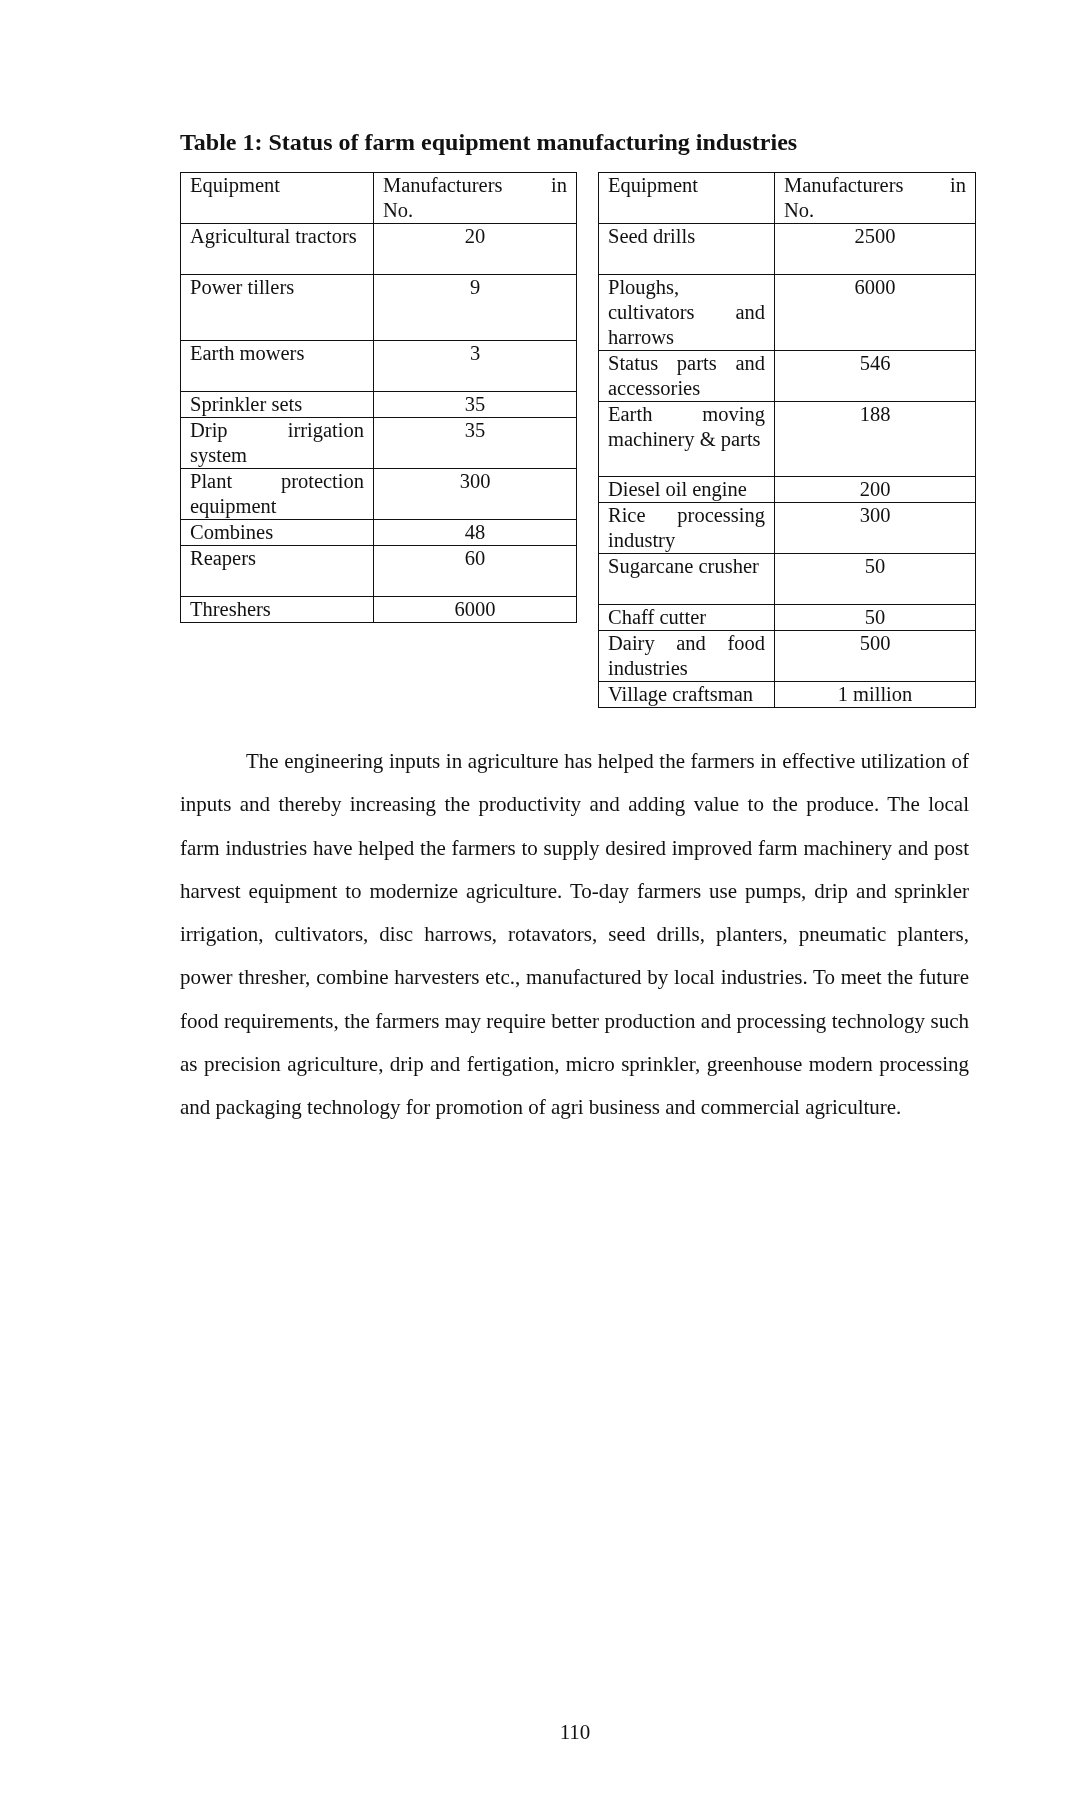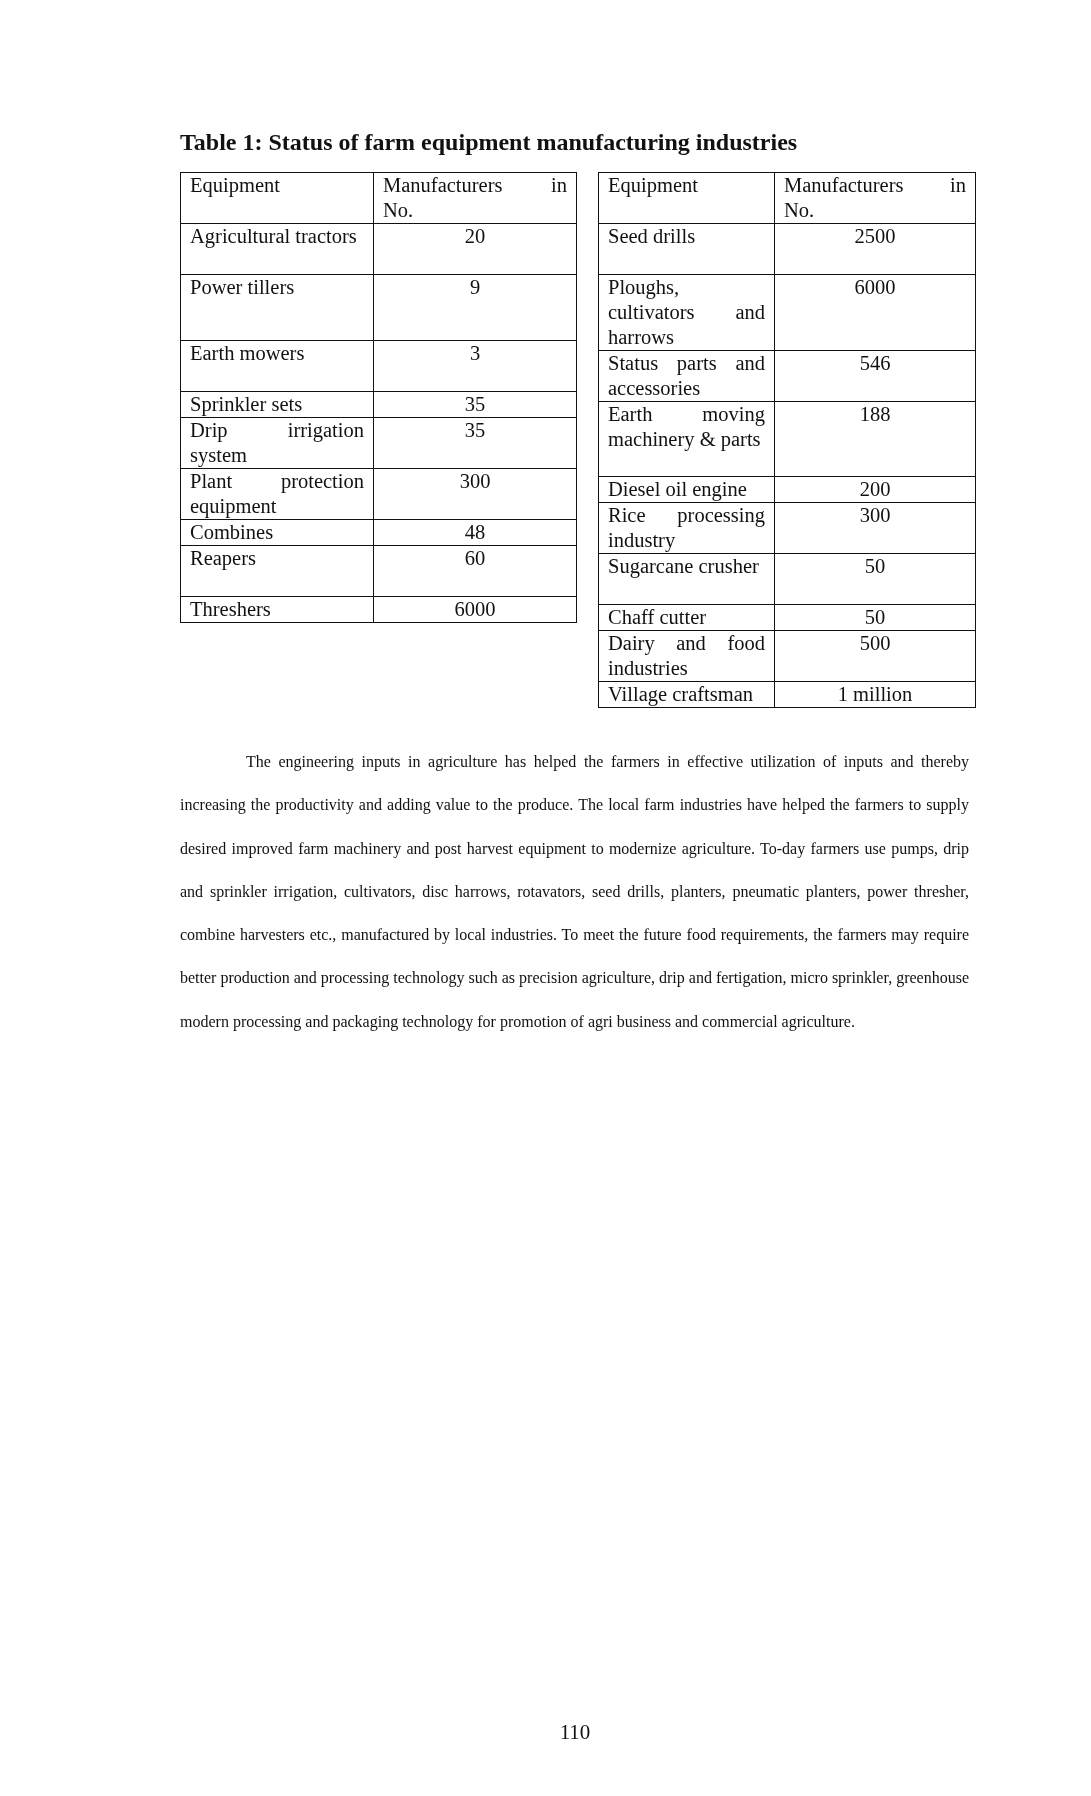--- a/index.html
+++ b/index.html
@@ -10,21 +10,21 @@
   table.eq td { border: 1.3px solid #111; padding: 0 9px; vertical-align: top; }
   #tbl-left { left: 180px; }
   #tbl-right { left: 598px; }
   #tbl-left td.c1 { width: 174px; }
   #tbl-left td.c2 { width: 184px; }
   #tbl-right td.c1 { width: 157px; }
   #tbl-right td.c2 { width: 182px; }
   td.num { text-align: center; }
   td.just, td.hdr2 { text-align: justify; text-align-last: left; }
   td.hdr2 .top { display: flex; justify-content: space-between; }
-  .para { position: absolute; left: 180px; top: 740px; width: 789px; font-size: 16px; line-height: 43.3px;
+  .para { position: absolute; left: 180px; top: 740px; width: 789px; font-size: 21px; line-height: 43.3px;
           text-align: justify; text-indent: 66px; margin: 0; }
   .pagenum { position: absolute; top: 1720px; left: 0; width: 1150px; text-align: center; font-size: 21px; }
 </style>
 </head>
 <body>
 
 <div class="caption">Table 1: Status of farm equipment manufacturing industries</div>
 
 <table class="eq" id="tbl-left">
   <tbody>

